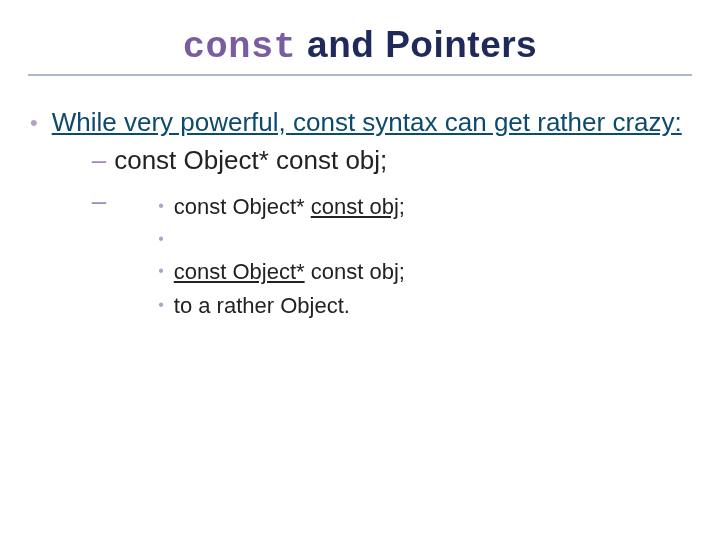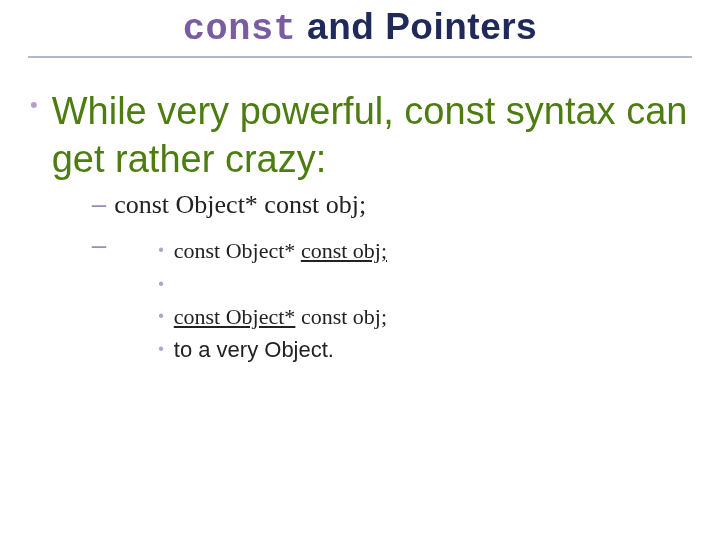--- a/index.html
+++ b/index.html
@@ -1,30 +1,30 @@
 <!DOCTYPE html>
 <html><head>
 <meta charset="utf-8">
 <style>
   * { margin: 0; padding: 0; box-sizing: border-box; }
   html, body { width: 720px; height: 540px; background: #fff; font-family: Verdana, Geneva, sans-serif; }
-  .slide { width: 720px; height: 540px; padding: 6px 28px 28px 28px; position: relative; }
+  .slide { width: 720px; height: 540px; padding: 24px 28px 28px 28px; position: relative; }
   .title-wrap { text-align: center; margin-bottom: 6px; }
   .title { font-size: 37px; font-weight: bold; color: #1f2a5a; letter-spacing: 0.5px; }
   .title .code { font-family: "Courier New", Courier, monospace; color: #7a5ca0; }
   .rule { border: none; border-top: 2px solid #b0b8cc; margin: 2px 0 30px 0; }
   .b1 { list-style: none; }
   .b1-item { display: flex; align-items: flex-start; margin-bottom: 14px; }
   .b1-dot { color: #b4a0c8; font-size: 22px; line-height: 34px; margin-right: 14px; margin-left: 2px; }
-  .b1-text { font-size: 38px; color: #4d7c0f; line-height: 1.25; }
+  .b1-text { font-size: 26px; color: #0c4a6e; line-height: 1.25; text-decoration: underline; }
   .b2 { list-style: none; margin-left: 40px; margin-top: 4px; }
   .b2-item { display: flex; align-items: flex-start; margin-bottom: 6px; }
   .b2-dash { color: #a088b8; font-size: 26px; line-height: 34px; margin-right: 8px; }
   .b2-text { font-size: 26px; color: #222; line-height: 1.35; }
-  .code { font-family: Liberation Serif, serif; }
+  .code { font-family: Liberation Sans, sans-serif; }
   .b3 { list-style: none; margin-left: 44px; margin-top: 8px; }
   .b3-item { display: flex; align-items: flex-start; margin-bottom: 4px; }
   .b3-dot { color: #b4a0c8; font-size: 16px; line-height: 28px; margin-right: 10px; }
   .b3-text { font-size: 22px; color: #222; line-height: 1.35; }
   .u { text-decoration: underline; }
 </style>
 </head>
 <body>
 
 <div class="slide">
@@ -63,21 +63,21 @@
                 </li>
                 <li class="b3-item">
                   <span class="b3-dot">•</span>
                   <span class="b3-text code">
                     <span></span><span class="u">const Object*</span><span> const obj;</span>
                   </span>
                 </li>
                 <li class="b3-item">
                   <span class="b3-dot">•</span>
                   <span class="b3-text">
-                    <span>to a very Object.</span>
+                    <span>to a rather Object.</span>
                   </span>
                 </li>
               </ul>
 
             </div>
           </li>
         </ul>
 
       </div>
     </li>

